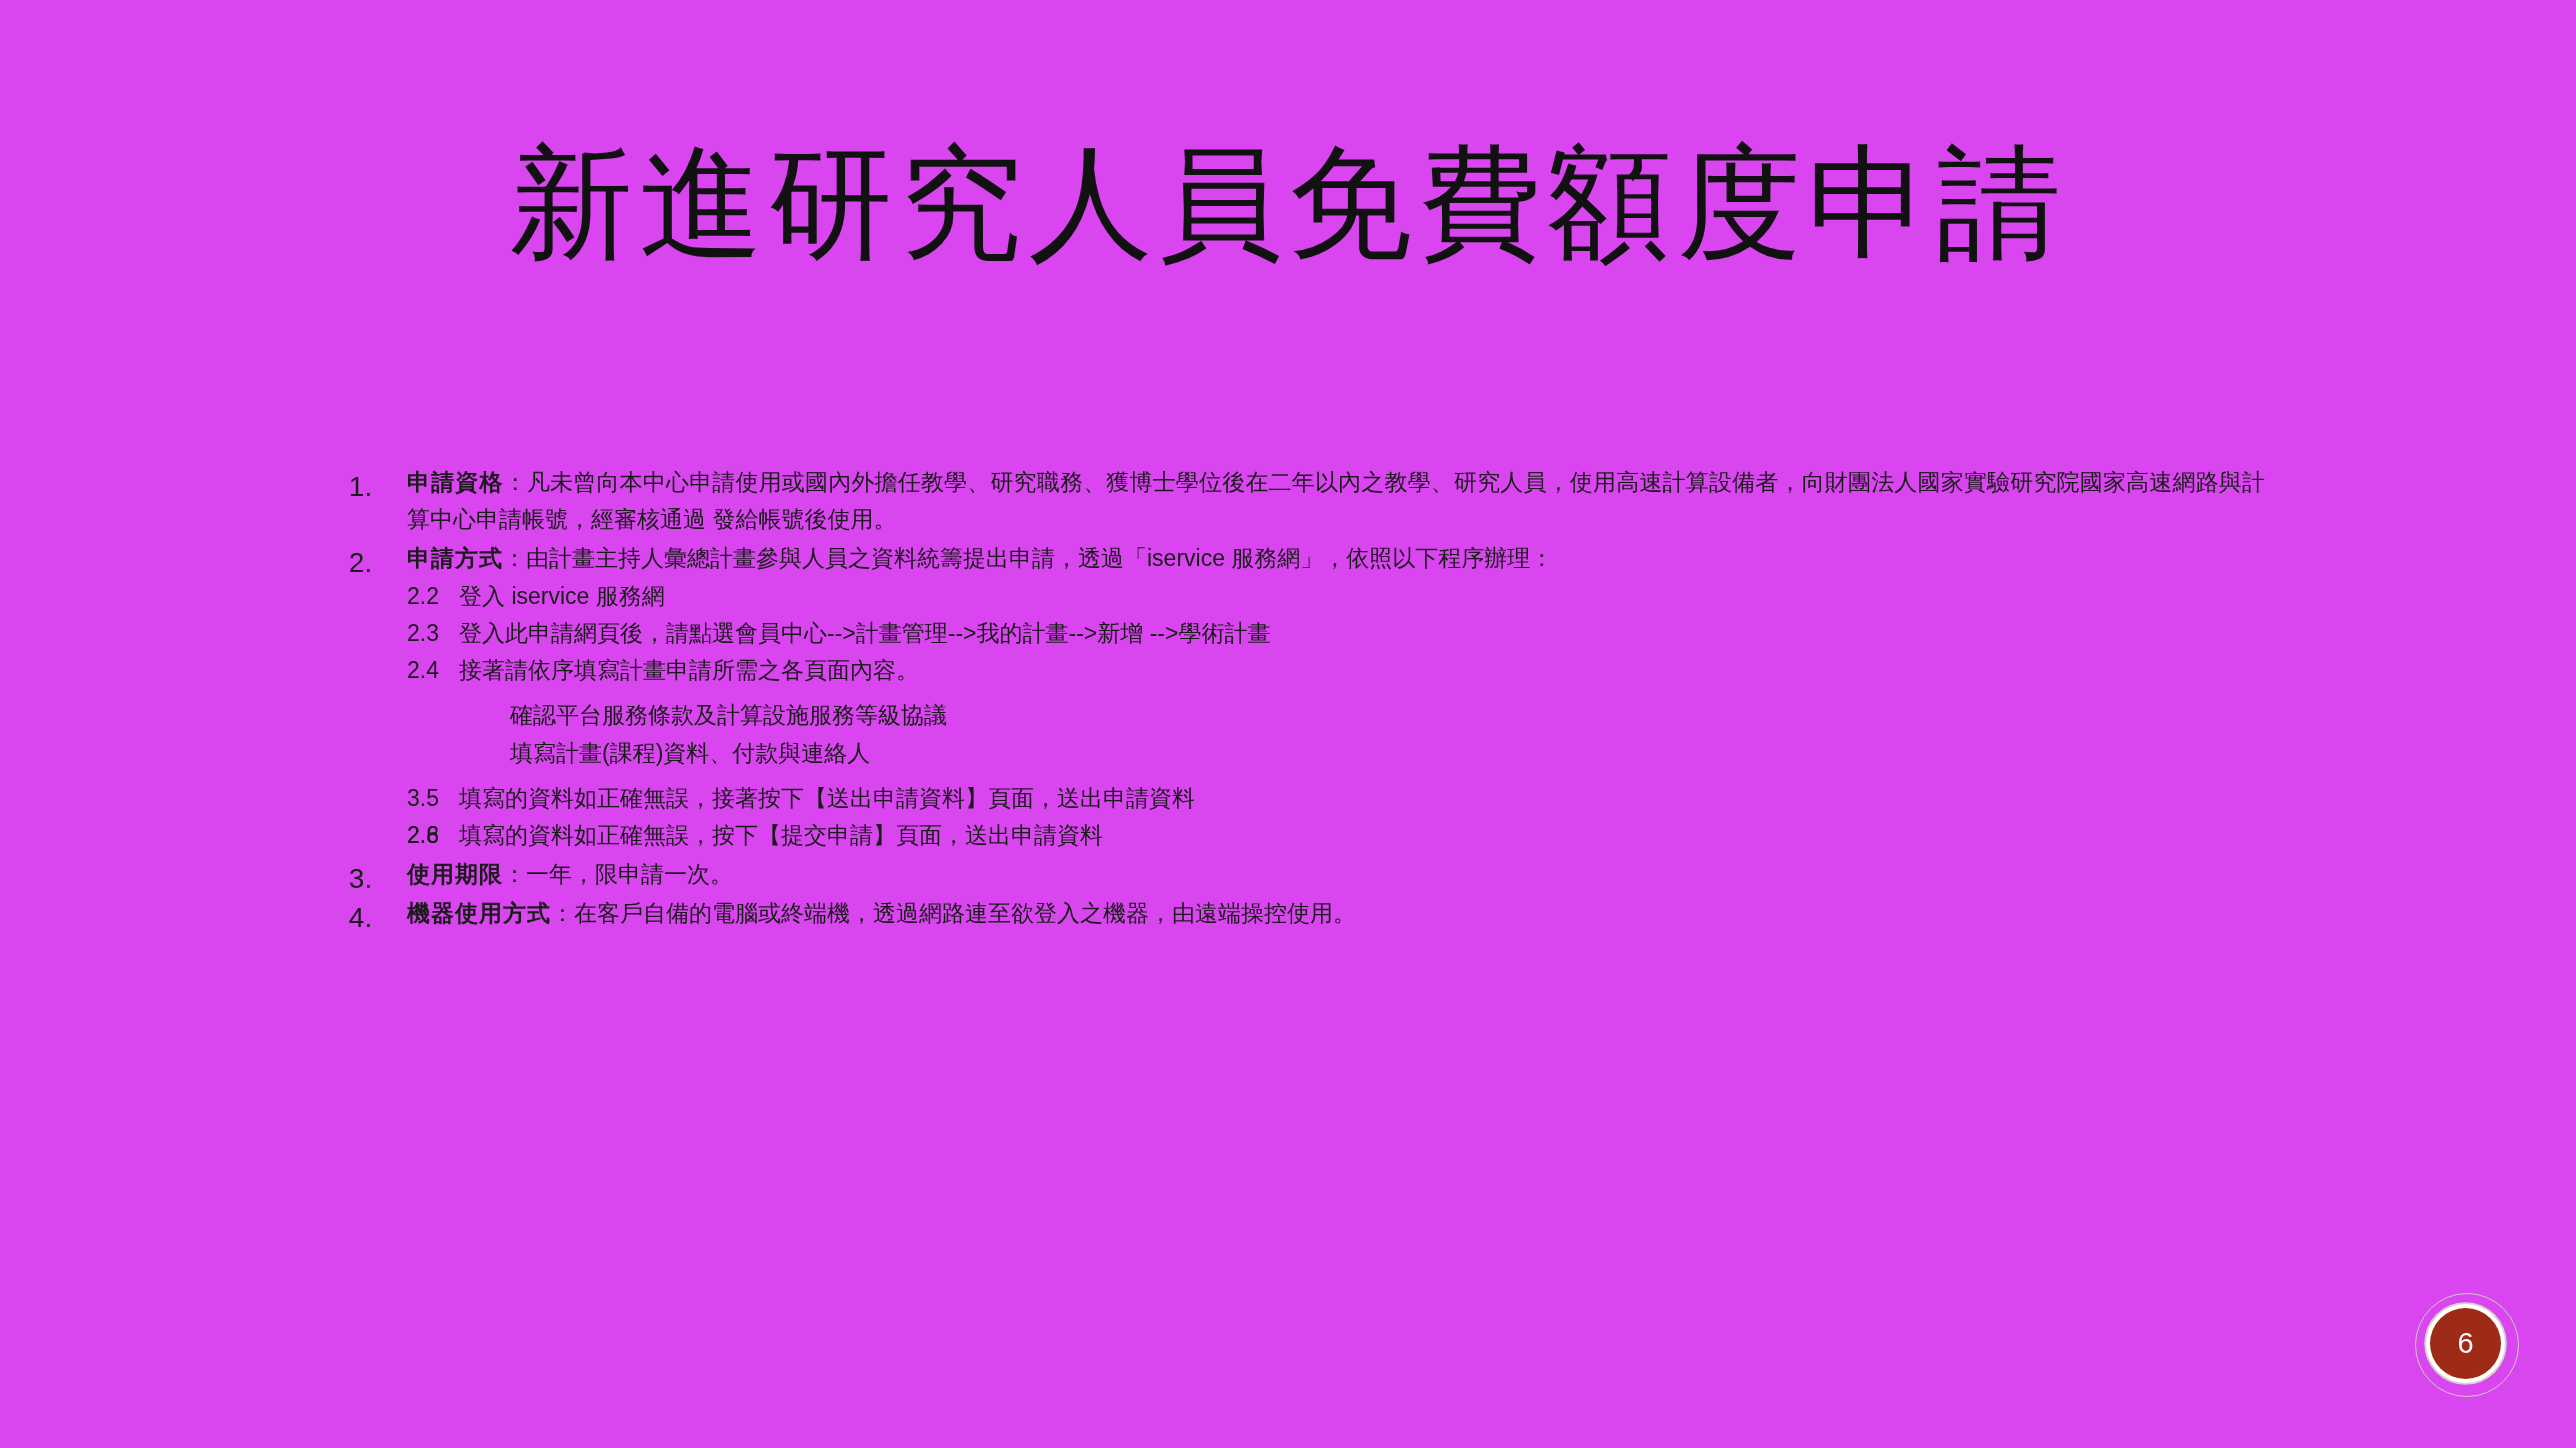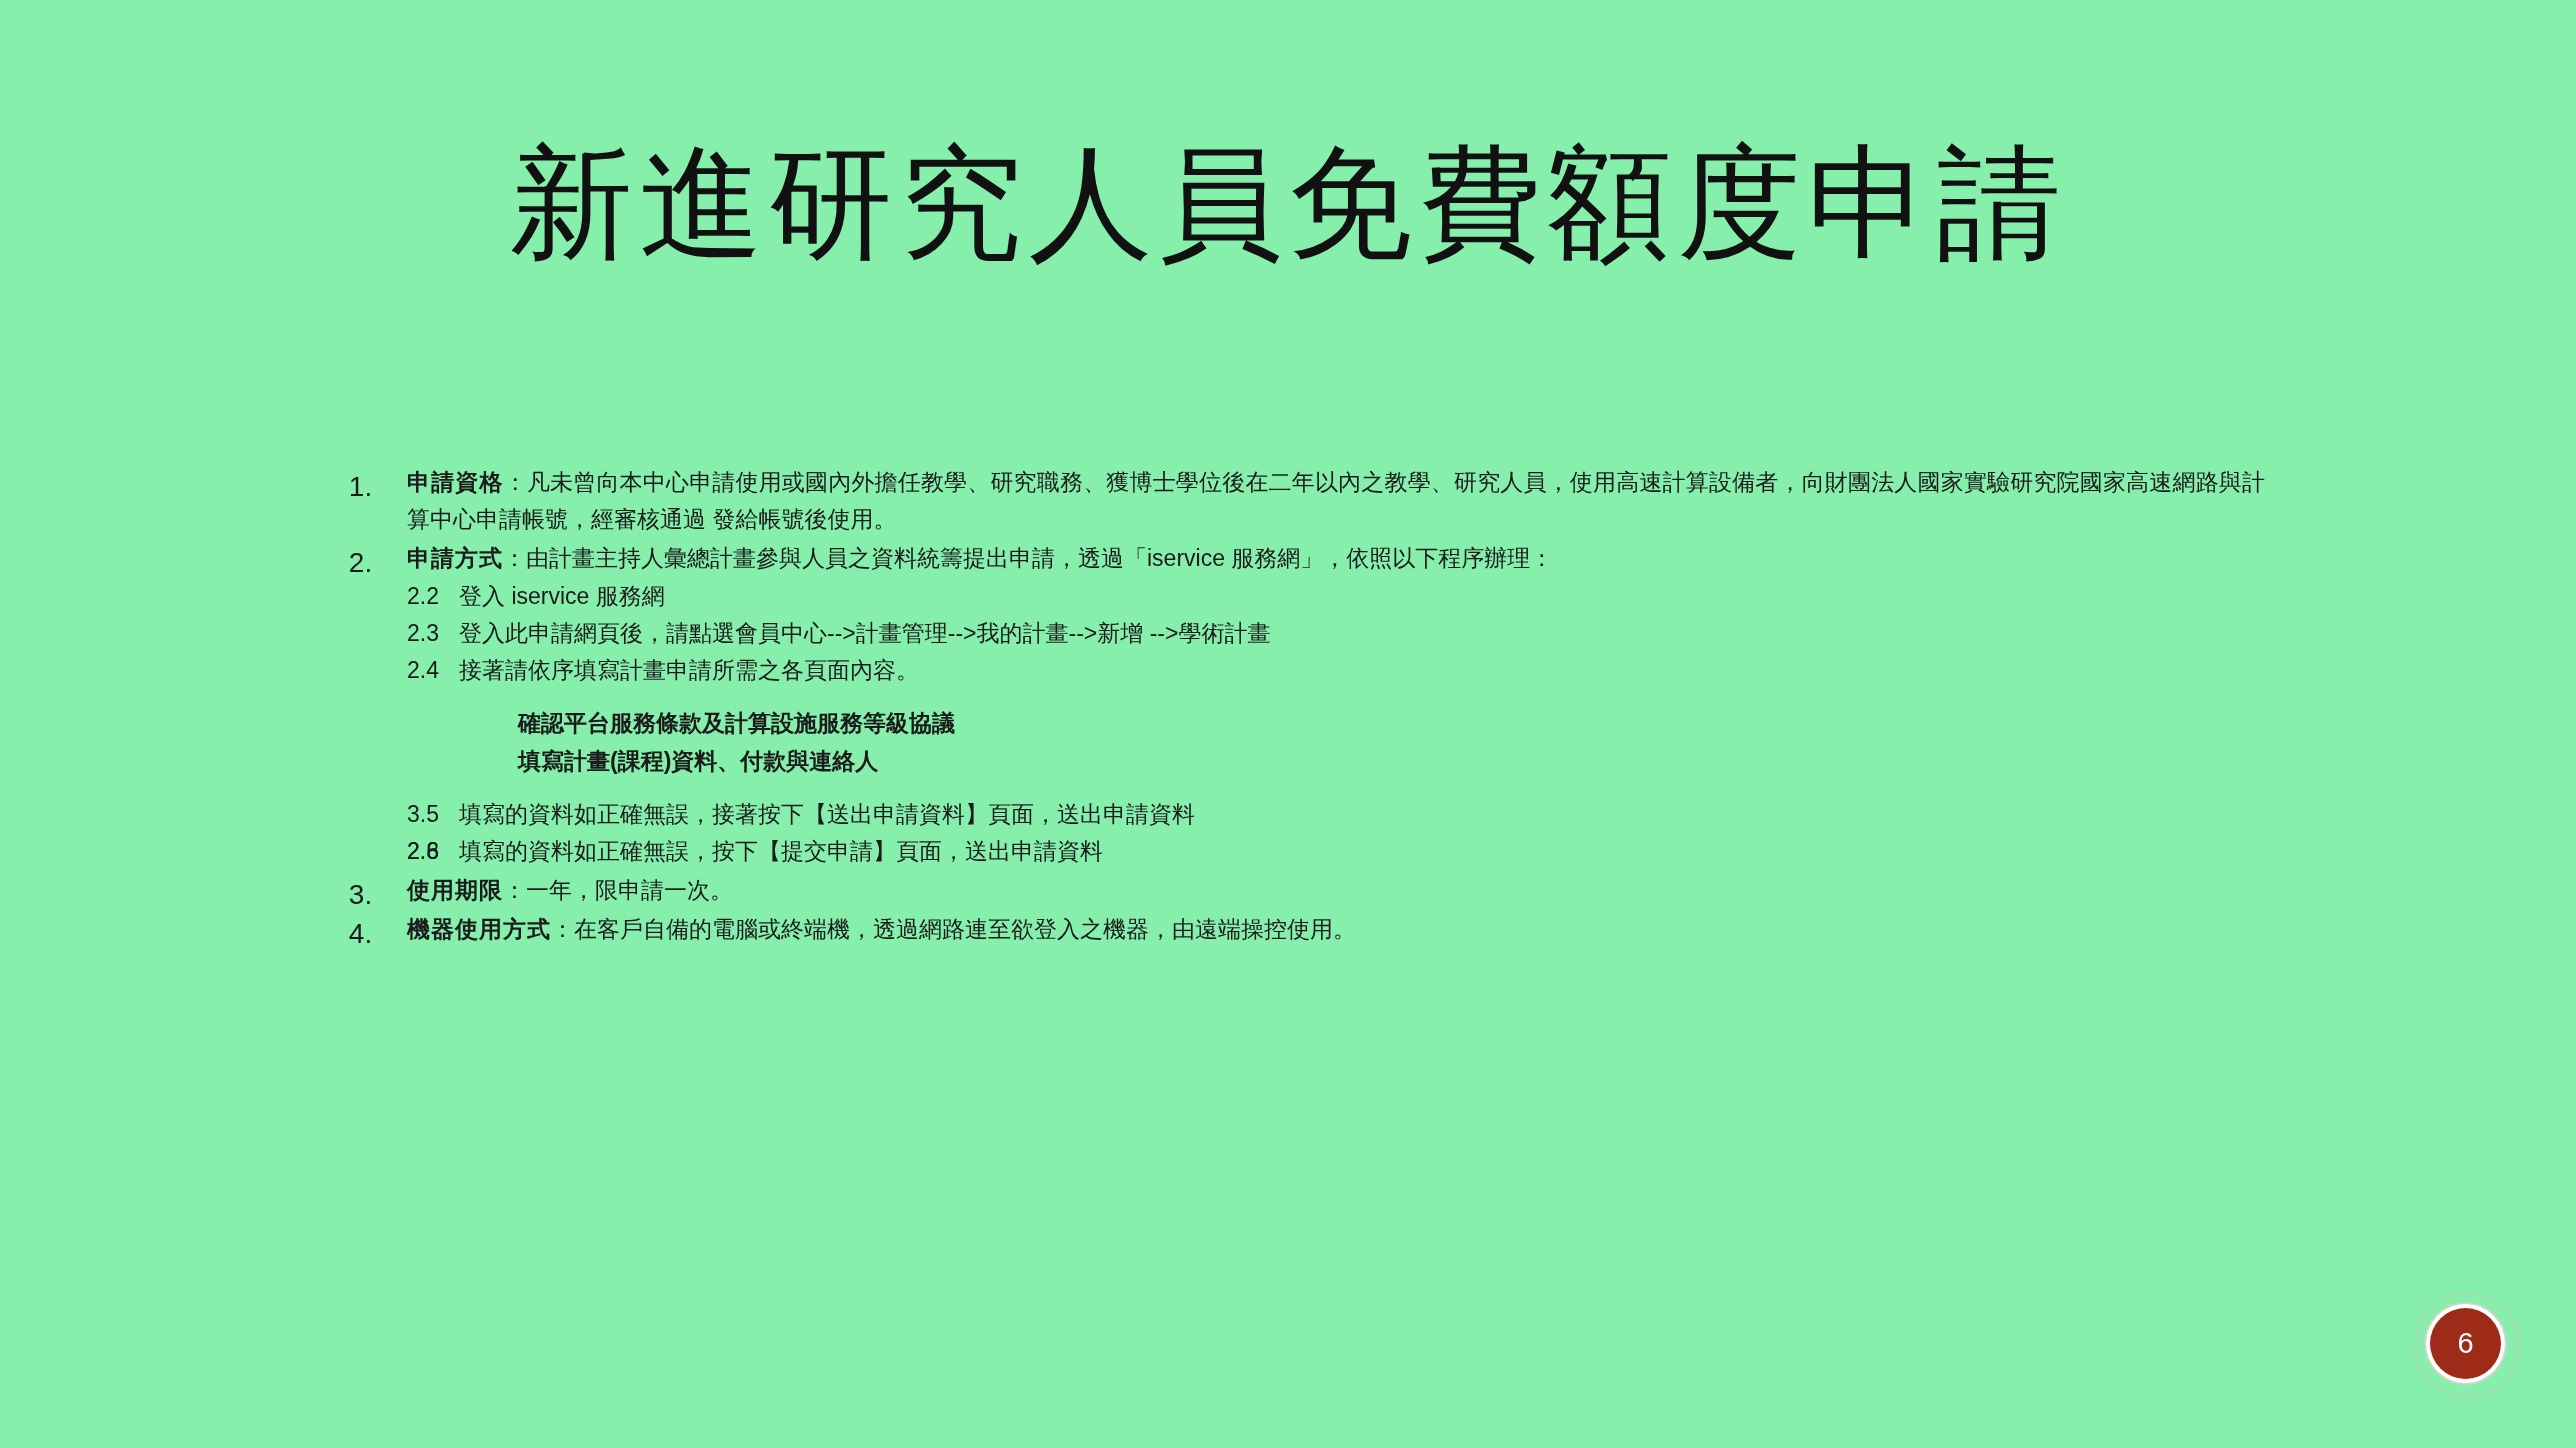--- a/index.html
+++ b/index.html
@@ -12,21 +12,21 @@
     background: #ffffff;
     font-family: "Liberation Sans", sans-serif;
     color: #1a1a1a;
     overflow: hidden;
     position: relative;
   }
 
   .slide {
     position: absolute;
     inset: 0;
-    background: #86efac;
+    background: #d946ef;
   }
 
   
   .title {
     position: absolute;
     left: 0;
     right: 0;
     top: 135px;
     text-align: center;
     font-size: 124px;
@@ -98,23 +98,22 @@
   }
 
   ul.sub-list li.sub-item .num {
     position: absolute;
     left: 0;
     top: 0;
   }
 
   ul.plain-list {
     list-style: none;
-    margin: 16px;
+    margin: 8px;
     padding: 0 0 0 95px;
-    font-weight: bold;
   }
   ul.plain-list li {
     white-space: nowrap;
   }
 
   
   .page-badge {
     position: absolute;
     right: 75px;
     bottom: 70px;

